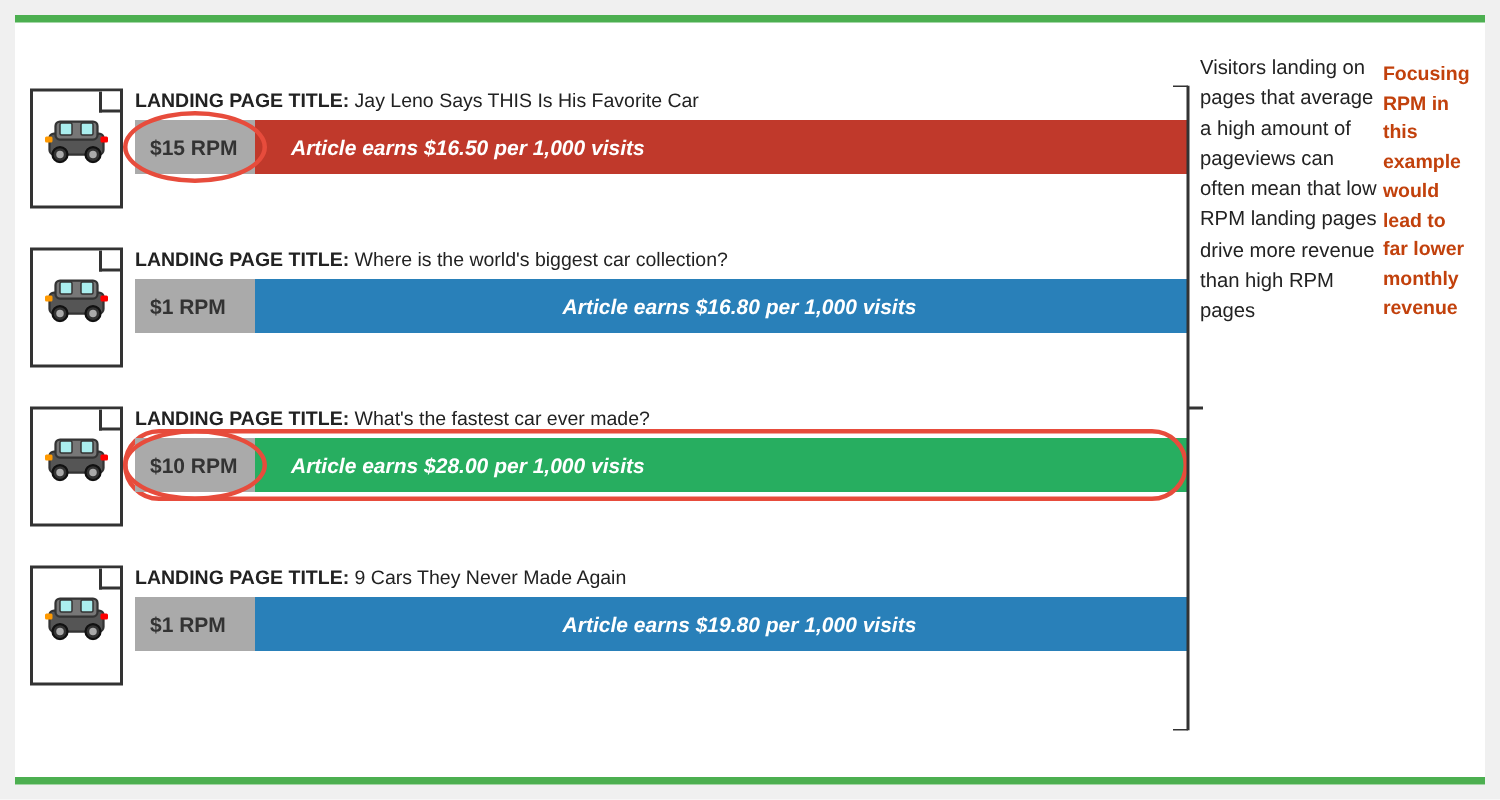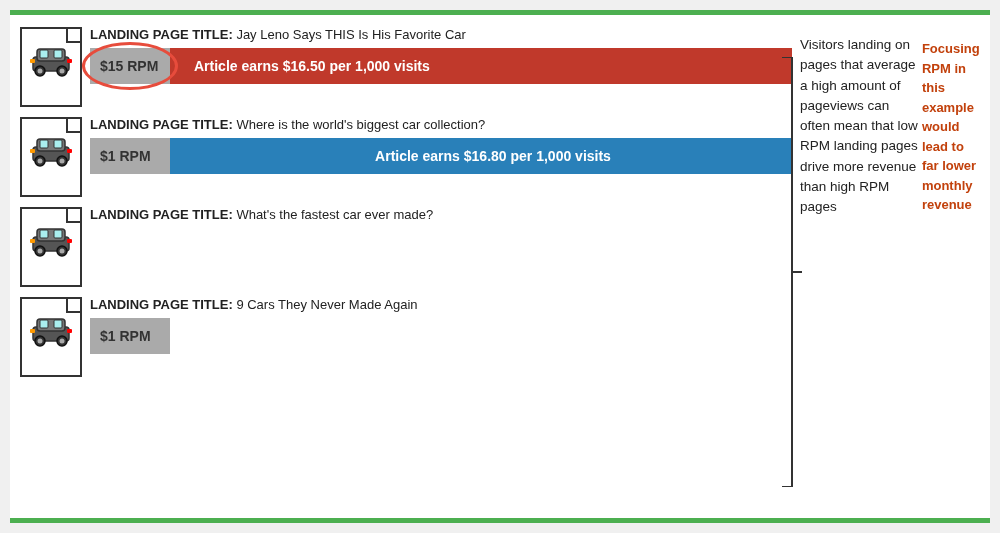--- a/index.html
+++ b/index.html
@@ -22,21 +22,22 @@
       display: flex;
       flex-direction: row;
       padding: 12px 10px;
       gap: 8px;
     }
 
     .left-panel {
       flex: 1;
       display: flex;
       flex-direction: column;
-      gap: 10px;
+      gap: 26px;
+      margin-top: 32px;
     }
 
     .card {
       display: flex;
       flex-direction: row;
       align-items: flex-start;
       gap: 8px;
     }
 
     .page-icon {
@@ -117,20 +118,21 @@
 
     .rpm-text {
       flex: 1;
       color: #fff;
       font-size: 14px;
       font-weight: bold;
       display: flex;
       align-items: center;
       padding-left: 24px;
       height: 100%;
+      font-style: italic;
     }
 
     .red-bar { background: #c0392b; }
     .blue-bar { background: #2980b9; justify-content: center; }
     .green-bar { background: #27ae60; }
 
     
     .card-oval {
       position: relative;
     }
@@ -271,20 +273,28 @@
             <circle cx="35" cy="30" r="2.5" fill="#aaa"></circle>
             <rect x="3" y="18" width="5" height="4" rx="1" fill="#f90"></rect>
             <rect x="40" y="18" width="5" height="4" rx="1" fill="#f00"></rect>
           </svg>
         </div>
       </div>
       <div class="card-content">
         <div class="page-title">
           <strong>LANDING PAGE TITLE:</strong><span> What's the fastest car ever made?</span>
         </div>
+        <div class="rpm-bar full-oval">
+          <div class="rpm-badge card-oval">
+            <span>$10 RPM</span>
+          </div>
+          <div class="rpm-text green-bar">
+            <span>Article earns $28.00 per 1,000 visits</span>
+          </div>
+        </div>
       </div>
     </div>
 
     <div class="card">
       <div class="page-icon">
         <div class="car-icon">
           <svg class="car-svg" viewBox="0 0 48 36" fill="none" xmlns="http://www.w3.org/2000/svg">
             <rect x="6" y="16" width="36" height="14" rx="3" fill="#555" stroke="#333" stroke-width="1.5"></rect>
             <rect x="10" y="8" width="28" height="12" rx="3" fill="#777" stroke="#333" stroke-width="1.5"></rect>
             <rect x="13" y="9" width="8" height="8" rx="1" fill="#aee" stroke="#333" stroke-width="1"></rect>
@@ -299,20 +309,23 @@
         </div>
       </div>
       <div class="card-content">
         <div class="page-title">
           <strong>LANDING PAGE TITLE:</strong><span> 9 Cars They Never Made Again</span>
         </div>
         <div class="rpm-bar">
           <div class="rpm-badge">
             <span>$1 RPM</span>
           </div>
+          <div class="rpm-text blue-bar">
+            <span>Article earns $19.80 per 1,000 visits</span>
+          </div>
         </div>
       </div>
     </div>
 
   </div>
 
   <div class="right-panel">
 
     <svg width="30" height="430" viewBox="0 0 30 430" style="position:absolute;left:-28px;top:30px;">
       <line x1="20" y1="0" x2="20" y2="430" stroke="#333" stroke-width="2"></line>

